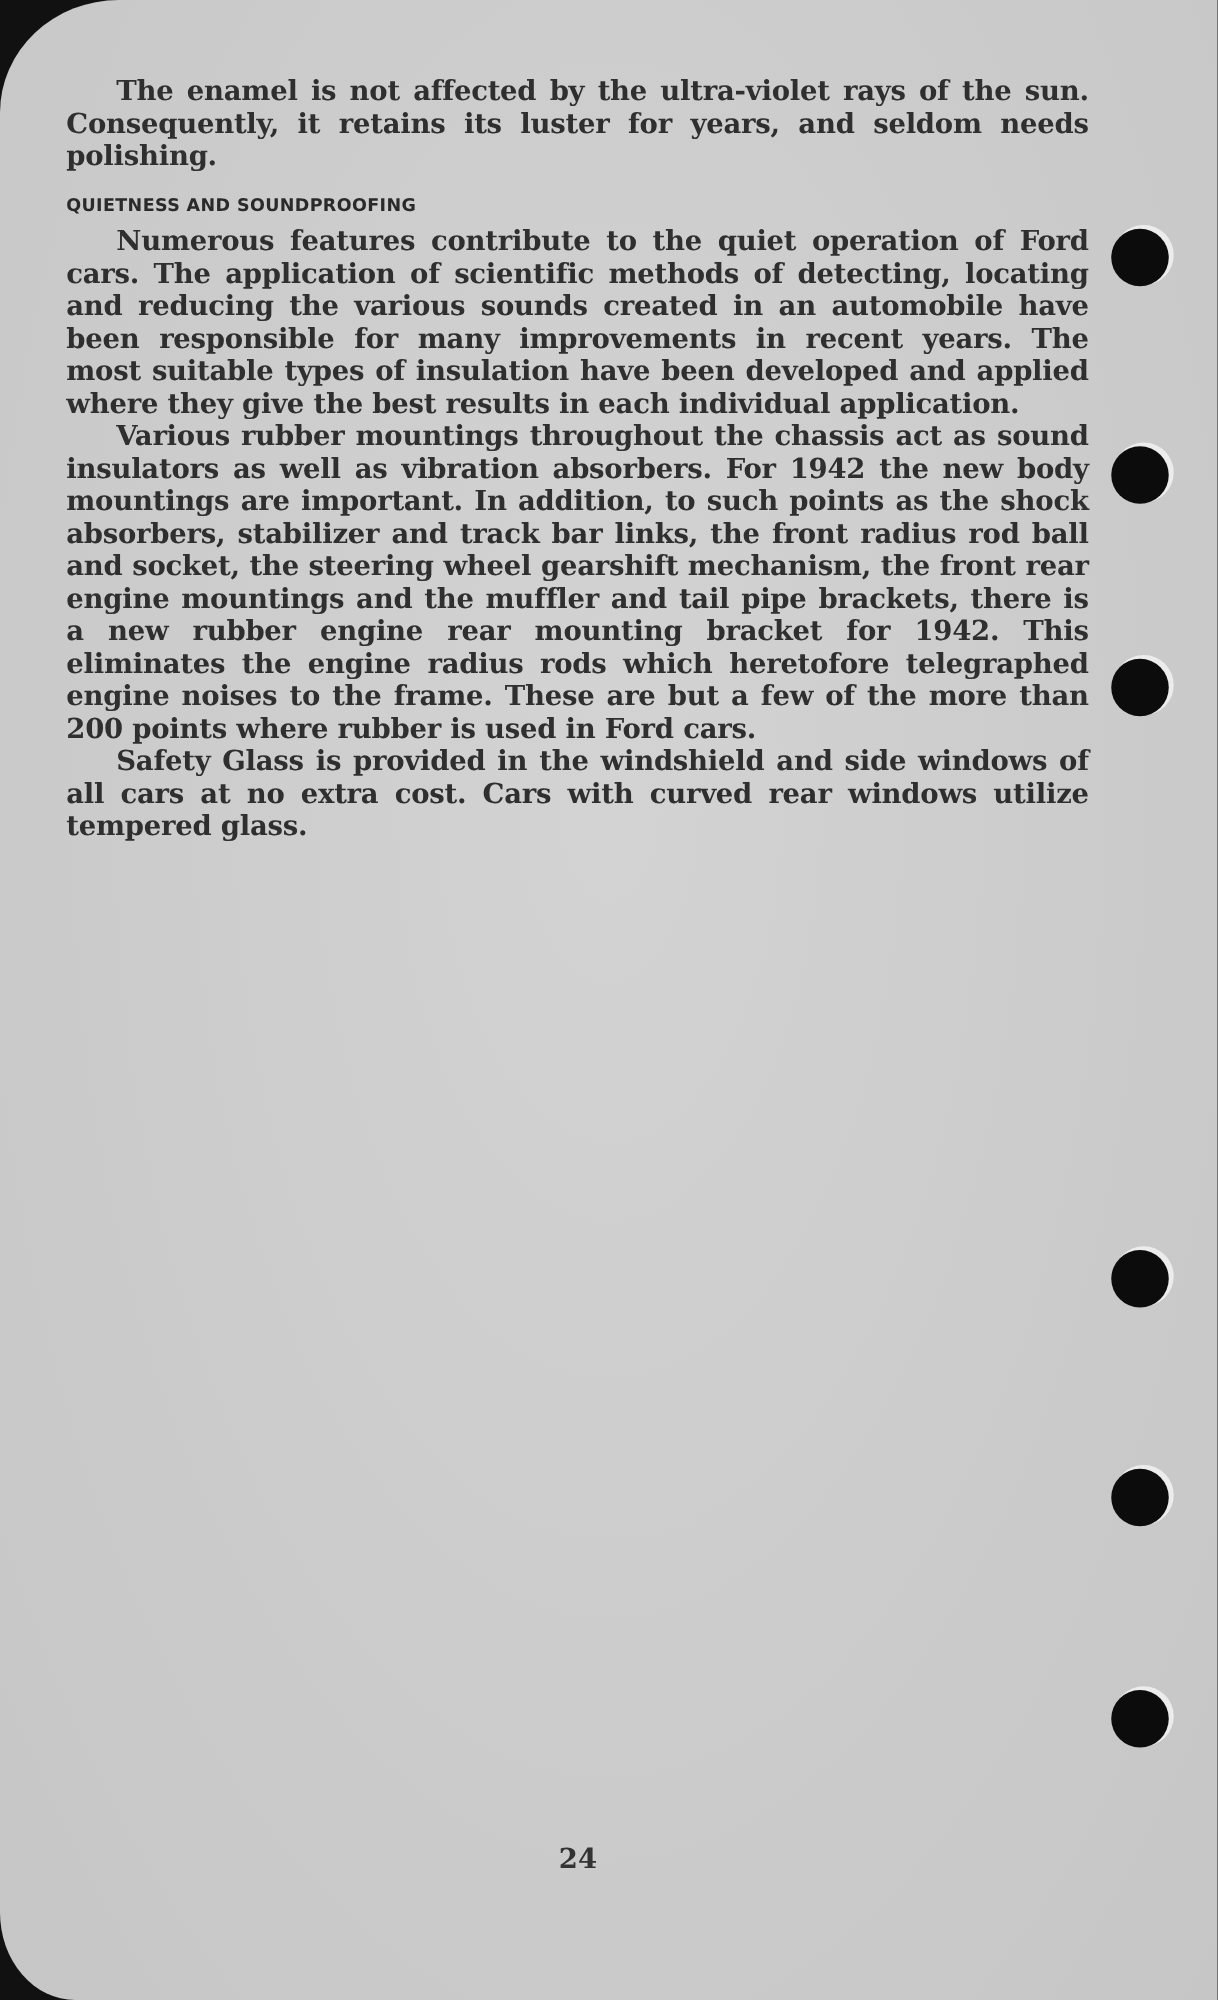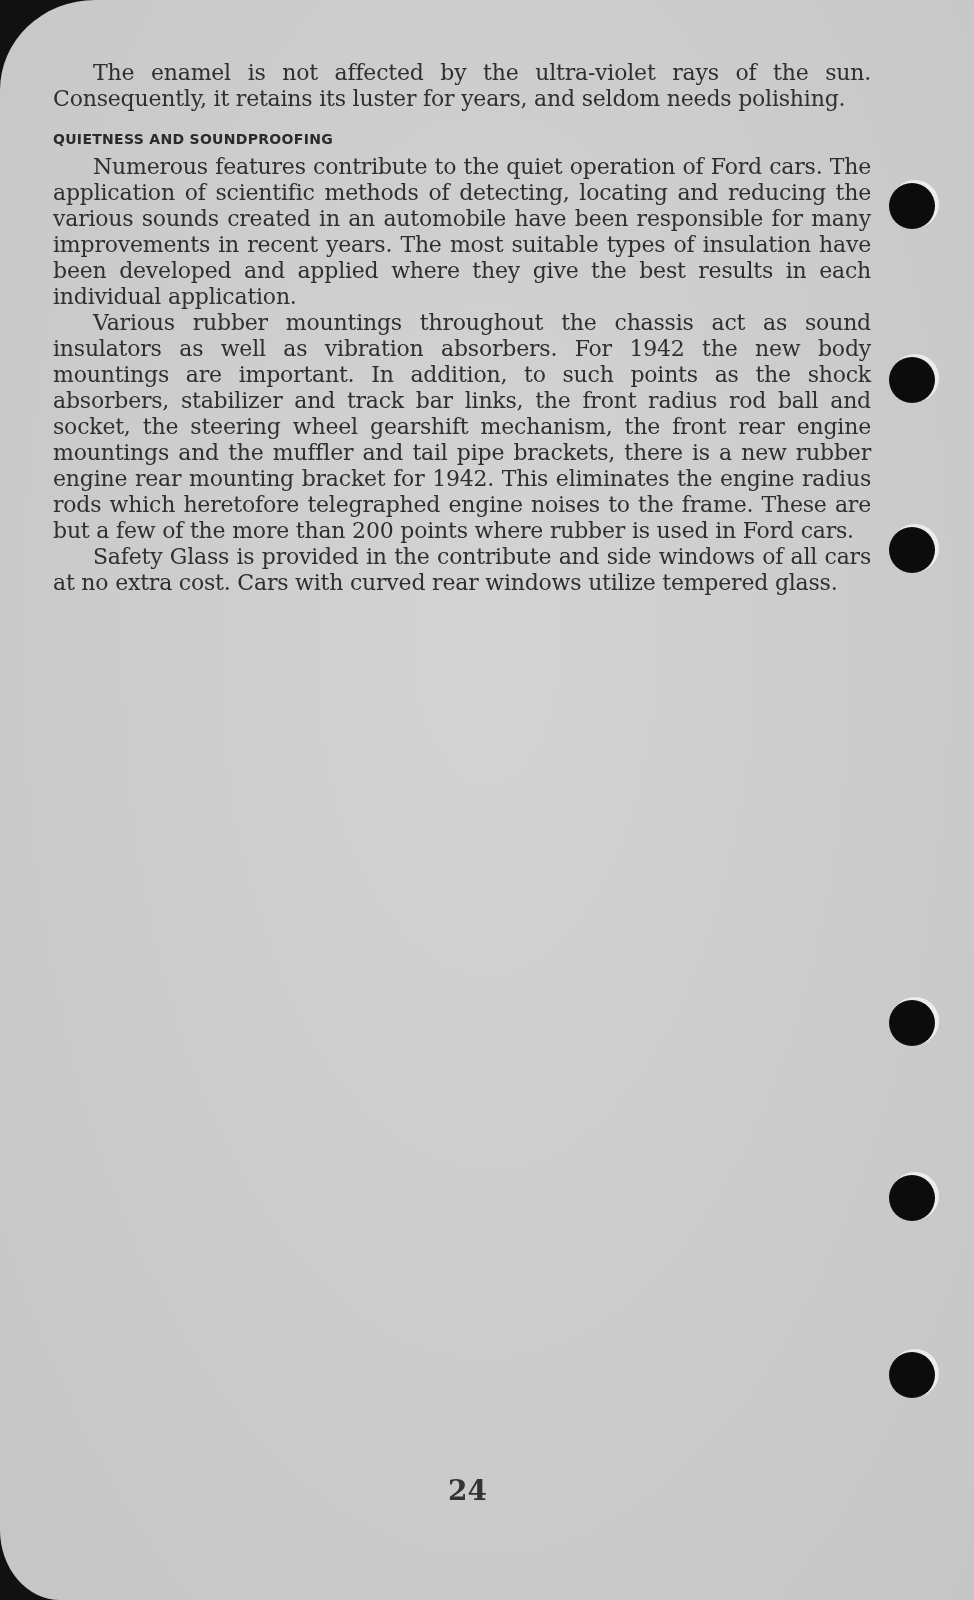--- a/index.html
+++ b/index.html
@@ -32,41 +32,41 @@
       font-family: "DejaVu Serif", "Liberation Serif", serif;
       color: #2f2f2f;
       font-size: 22px;
       line-height: 26px;
     }
     .para {
       margin: 0;
       text-align: justify;
       text-indent: 40px;
       letter-spacing: -0.2px;
-      font-weight: 400;
+      font-weight: 700;
     }
     .heading {
       font-family: "DejaVu Sans", "Liberation Sans", sans-serif;
       font-weight: bold;
       font-size: 14px;
       letter-spacing: 0.3px;
       color: #2a2a2a;
       margin: 0;
     }
     #h1 { margin-top: 14px; margin-bottom: 2px; }
     #h2 { margin-top: 18px; margin-bottom: 2px; }
     .page-number {
       position: absolute;
       left: 447px;
       top: 1474px;
       width: 40px;
-      text-align: right;
+      text-align: left;
       font-family: "DejaVu Serif", "Liberation Serif", serif;
       font-weight: bold;
-      font-size: 28px;
+      font-size: 22px;
       color: #333;
     }
     .hole {
       position: absolute;
       width: 46px;
       height: 46px;
       border-radius: 50%;
       background: #0c0c0c;
       box-shadow: 3px -2px 0 1px #ececec;
     }
@@ -76,21 +76,21 @@
 
 <div class="page">
 
   <div class="text-block">
     <p class="para" id="p0">The enamel is not affected by the ultra-violet rays of the sun. Consequently, it retains its luster for years, and seldom needs polishing.</p>
 
     <h3 class="heading" id="h1">QUIETNESS AND SOUNDPROOFING</h3>
     <p class="para">Numerous features contribute to the quiet operation of Ford cars. The application of scientific methods of detecting, locating and reducing the various sounds created in an automobile have been responsible for many improvements in recent years. The most suitable types of insulation have been developed and applied where they give the best results in each individual application.</p>
     <p class="para">Various rubber mountings throughout the chassis act as sound insulators as well as vibration absorbers. For 1942 the new body mountings are important. In addition, to such points as the shock absorbers, stabilizer and track bar links, the front radius rod ball and socket, the steering wheel gearshift mechanism, the front rear engine mountings and the muffler and tail pipe brackets, there is a new rubber engine rear mounting bracket for 1942. This eliminates the engine radius rods which heretofore telegraphed engine noises to the frame. These are but a few of the more than 200 points where rubber is used in Ford cars.</p>
 
-    <p class="para">Safety Glass is provided in the contribute and side windows of all cars at no extra cost. Cars with curved rear windows utilize tempered glass.</p>
+    <p class="para">Safety Glass is provided in the windshield and side windows of all cars at no extra cost. Cars with curved rear windows utilize tempered glass.</p>
   </div>
 
   <div class="page-number">24</div>
 
   <div class="hole" style="left: 889px; top: 183px;"></div>
   <div class="hole" style="left: 889px; top: 357px;"></div>
   <div class="hole" style="left: 889px; top: 527px;"></div>
   <div class="hole" style="left: 889px; top: 1000px;"></div>
   <div class="hole" style="left: 889px; top: 1175px;"></div>
   <div class="hole" style="left: 889px; top: 1352px;"></div>

